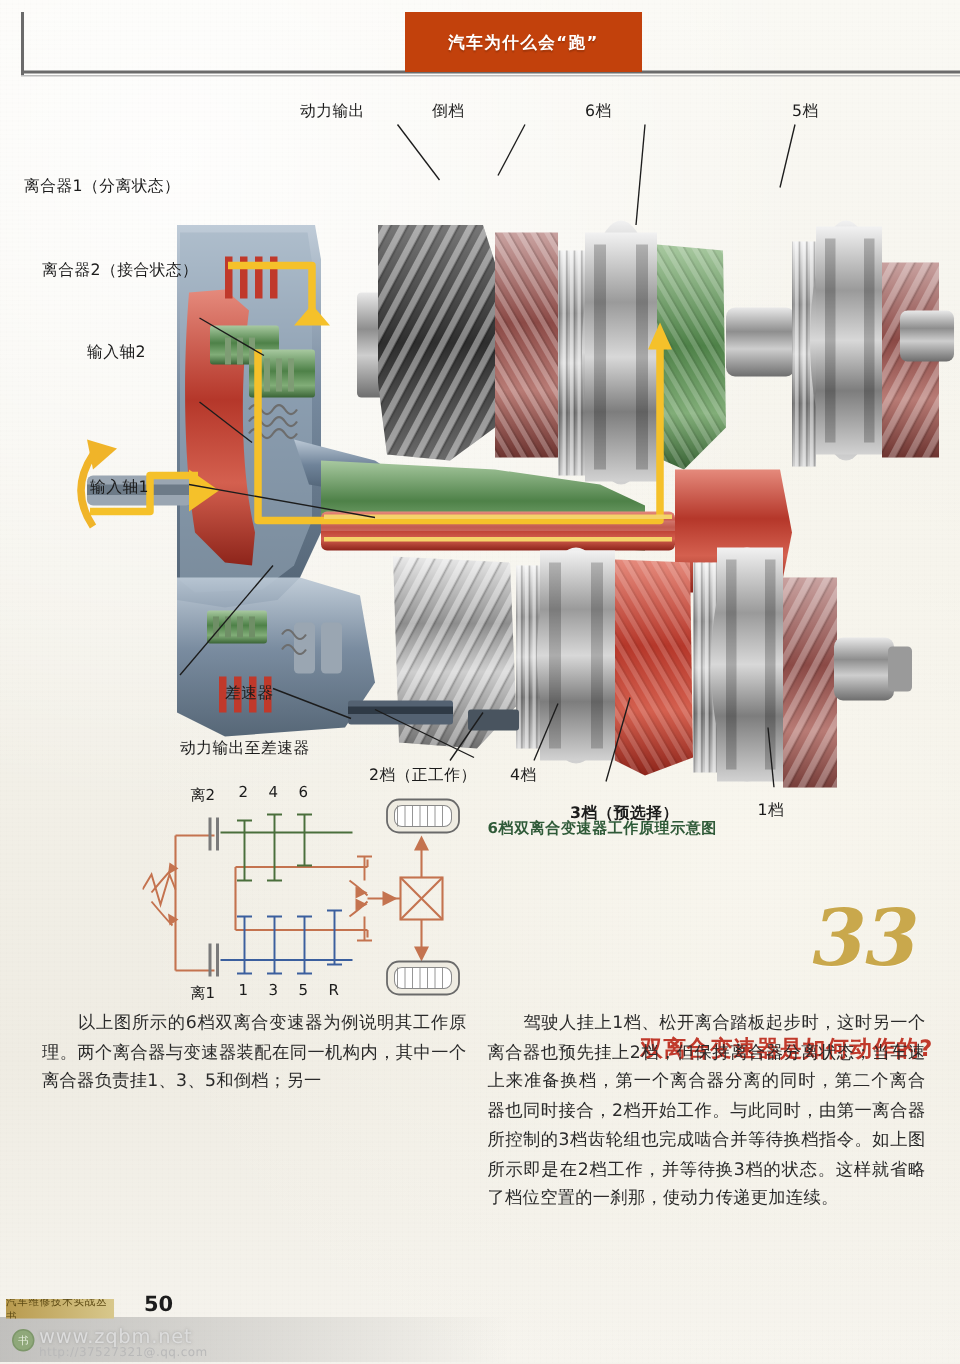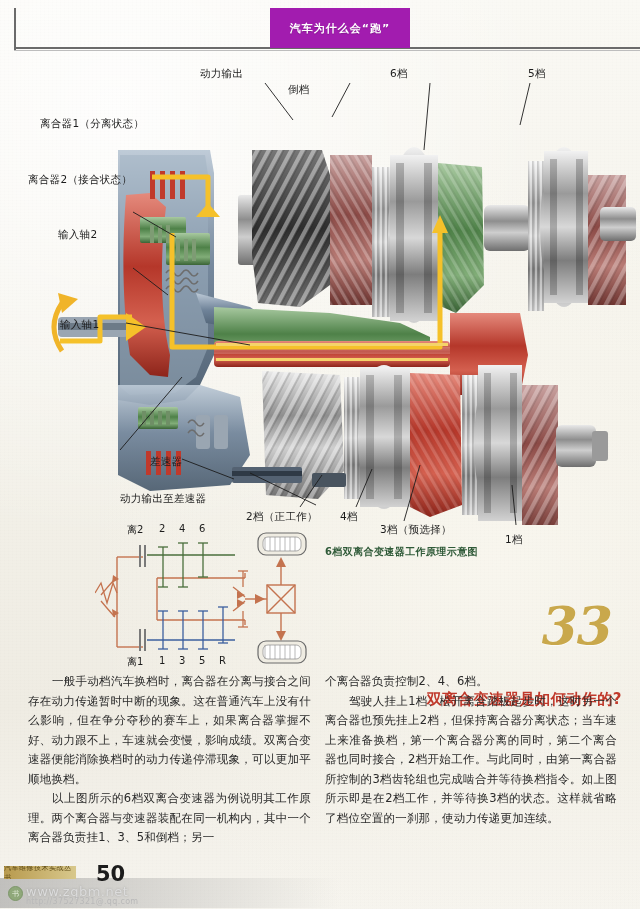--- a/index.html
+++ b/index.html
@@ -20,22 +20,22 @@
     position:absolute;inset:0;opacity:.30;
     background-image:
       repeating-linear-gradient(0deg, rgba(0,0,0,.022) 0 1px, rgba(255,255,255,0) 1px 3px),
       repeating-linear-gradient(90deg, rgba(0,0,0,.018) 0 1px, rgba(255,255,255,0) 1px 4px);
   }
   
   .hdr-rule{position:absolute;left:14px;right:0;top:47px;height:2px;background:#6b6b6b;}
   .hdr-rule2{position:absolute;left:14px;right:0;top:50px;height:1px;background:#bdbdbd;}
   .hdr-vert{position:absolute;left:14px;top:8px;width:2px;height:42px;background:#6b6b6b;}
   .banner{
-    position:absolute;left:270px;top:8px;width:140px;height:40px;
-    background:#a21caf;
+    position:absolute;left:270px;top:8px;width:158px;height:40px;
+    background:#c2410c;
     display:flex;align-items:center;justify-content:center;
     color:#fff;font-size:11px;letter-spacing:1px;font-weight:bold;
     text-shadow:0 1px 1px rgba(0,0,0,.18);
   }
   
   .illus{position:absolute;left:0;top:55px;width:640px;height:470px;}
   svg.art{position:absolute;left:0;top:0;}
   
   .lbl{
     position:absolute;font-size:10.5px;color:#1c1c1c;white-space:nowrap;
@@ -74,21 +74,21 @@
   
   .foot-bar{position:absolute;left:0;top:878px;width:340px;height:30px;
     background:linear-gradient(90deg,rgba(150,150,150,.55),rgba(150,150,150,0));}
   .foot-tab{
     position:absolute;left:4px;top:866px;width:72px;height:13px;
     background:linear-gradient(90deg,#b89a4e,#d8c88c);
     font-size:7px;color:#5d4a14;display:flex;align-items:center;justify-content:center;
     letter-spacing:.5px;overflow:hidden;
   }
   .pageno{
-    position:absolute;left:96px;top:862px;font-size:21px;font-weight:bold;color:#1c1c1c;
+    position:absolute;left:96px;top:862px;font-size:14px;font-weight:bold;color:#1c1c1c;
     font-family:"DejaVu Sans","Liberation Sans",sans-serif;
   }
   .wm-badge{
     position:absolute;left:8px;top:886px;width:13px;height:13px;border-radius:50%;
     background:#8fa87a;border:1px solid #7d976a;
     font-size:7px;color:#e8f0e0;display:flex;align-items:center;justify-content:center;
   }
   .wm-url{
     position:absolute;left:26px;top:884px;font-size:13px;color:#dcdcdc;font-weight:normal;
     letter-spacing:.5px;text-shadow:0 0 2px rgba(120,120,120,.5);
@@ -334,33 +334,33 @@
       <path d="M530 28 L520 70"></path>
       <path d="M300 452 L322 420"></path>
       <path d="M356 452 L372 414"></path>
       <path d="M404 466 L420 410"></path>
       <path d="M516 470 L512 430"></path>
       <path d="M182 404 L234 424"></path>
       <path d="M316 450 L250 418"></path>
     </g>
   </svg>
 
-  <div class="lbl" style="left:16px;top:62px;margin-left:24px;">离合器1（分离状态）</div>
+  <div class="lbl" style="left:16px;top:62px;">离合器1（分离状态）</div>
   <div class="lbl" style="left:28px;top:118px;">离合器2（接合状态）</div>
   <div class="lbl" style="left:58px;top:173px;">输入轴2</div>
   <div class="lbl" style="left:60px;top:263px;">输入轴1</div>
 
   <div class="lbl" style="left:200px;top:12px;">动力输出</div>
-  <div class="lbl" style="left:288px;top:12px;margin-top:16px;">倒档</div>
+  <div class="lbl" style="left:288px;top:12px;">倒档</div>
   <div class="lbl" style="left:390px;top:12px;">6档</div>
   <div class="lbl" style="left:528px;top:12px;">5档</div>
 
   <div class="lbl" style="left:246px;top:455px;">2档（正工作）</div>
   <div class="lbl" style="left:340px;top:455px;">4档</div>
-  <div class="lbl" style="left:380px;top:468px;">3档（预选择）</div>
+  <div class="lbl" style="left:380px;top:480px;font-weight:bold;">3档（预选择）</div>
   <div class="lbl" style="left:505px;top:478px;">1档</div>
 
   <div class="lbl" style="left:150px;top:400px;">差速器</div>
   <div class="lbl" style="left:120px;top:437px;">动力输出至差速器</div>
 
 </div>
 
 <div class="schem">
   <svg width="235" height="145" viewBox="0 0 235 145">
 
@@ -487,25 +487,23 @@
   <div style="position:absolute;left:104px;top:130px;font-size:10px;color:#1c1c1c;">5</div>
   <div style="position:absolute;left:124px;top:130px;font-size:10px;color:#1c1c1c;">R</div>
 </div>
 
 <div class="cap-main">6档双离合变速器工作原理示意图</div>
 
 <div class="num48">33</div>
 <div class="art-title">双离合变速器是如何动作的?</div>
 
 <div class="col col-l">
-  <p>一般手动档汽车换档时，离合器在分离与接合之间存在动力传递暂时中断的现象。这在普通汽车上没有什么影响，但在争分夺秒的赛车上，如果离合器掌握不好、动力跟不上，车速就会变慢，影响成绩。双离合变速器便能消除换档时的动力传递停滞现象，可以更加平顺地换档。</p>
   <p>以上图所示的6档双离合变速器为例说明其工作原理。两个离合器与变速器装配在同一机构内，其中一个离合器负责挂1、3、5和倒档；另一</p>
 </div>
 <div class="col col-r">
-  <p style="text-indent:0">个离合器负责控制2、4、6档。</p>
   <p>驾驶人挂上1档、松开离合踏板起步时，这时另一个离合器也预先挂上2档，但保持离合器分离状态；当车速上来准备换档，第一个离合器分离的同时，第二个离合器也同时接合，2档开始工作。与此同时，由第一离合器所控制的3档齿轮组也完成啮合并等待换档指令。如上图所示即是在2档工作，并等待换3档的状态。这样就省略了档位空置的一刹那，使动力传递更加连续。</p>
 </div>
 
 <div class="foot-bar"></div>
 <div class="foot-tab">汽车维修技术实战丛书</div>
 <div class="pageno">50</div>
 <div class="wm-badge">书</div>
 <div class="wm-url">www.zqbm.net</div>
 <div class="wm-sub">http://37527321@.qq.com</div>
 

